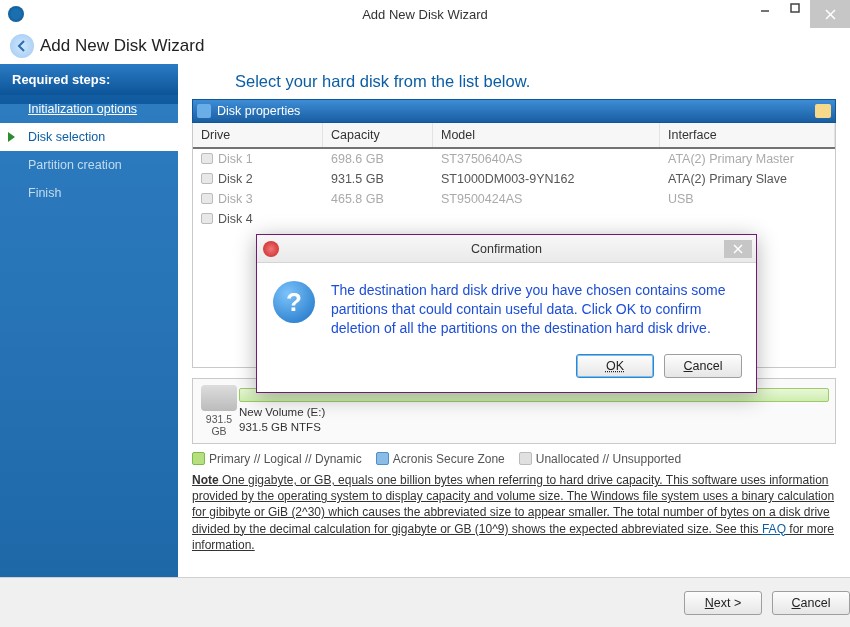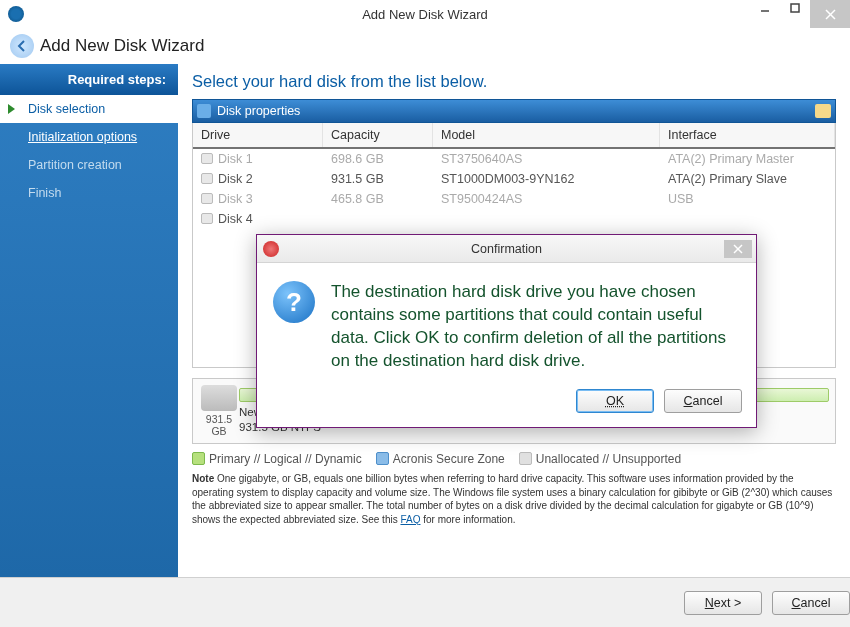--- a/index.html
+++ b/index.html
@@ -16,30 +16,30 @@
 
 
 .headerrow { height: 36px; background: #fff; display: flex; align-items: center; padding: 0 10px; }
 .headerrow .back { width: 24px; height: 24px; border-radius: 50%; background: radial-gradient(circle,#d0e8ff,#a0c8f0); display:flex;align-items:center;justify-content:center; margin-right:6px;}
 .headerrow .back svg{display:block}
 .headerrow h1 { font-size: 17px; font-weight: 400; color: #222; }
 
 
 .main { display: flex; height: 513px; background: #fff; }
 .sidebar { width: 178px; background: linear-gradient(to bottom,#1e68a8 0,#0f59a0 40px,#2d7cc0 40px,#1e68a8 100%); color: #fff; }
-.sidebar .req { background: linear-gradient(to bottom,#2a7bc4,#0d5498); padding: 8px 12px; font-size: 13px; font-weight: bold; text-align: right; }
+.sidebar .req { background: linear-gradient(to bottom,#2a7bc4,#0d5498); padding: 8px 12px; font-size: 13px; font-weight: bold; }
 .sidebar .step { padding: 7px 12px 7px 28px; font-size: 12.5px; position: relative; cursor: pointer; }
 .sidebar .step.active { background: #fff; color: #0b5ea5; }
 .sidebar .step.active::before { content:""; position:absolute; left:8px; top:50%; transform:translateY(-50%); width:0;height:0;border-top:5px solid transparent;border-bottom:5px solid transparent;border-left:7px solid #2e8b2e;}
 .sidebar .step.link { text-decoration: underline; color:#fff;}
 .sidebar .step.muted { color: #c3dbee; }
 .help-icon { position:absolute; left:10px; bottom:10px; width:20px;height:20px;border-radius:50%;background:radial-gradient(circle,#bde0ff,#4790d0);display:flex;align-items:center;justify-content:center;color:#fff;font-weight:bold;font-size:13px;}
 
 .content { flex:1; padding: 8px 14px 0 14px; display:flex; flex-direction:column; }
-.content h2 { font-size: 16.5px; font-weight: 400; color: #0b5ea5; margin-bottom: 8px; }
+.content h2 { font-size: 16.5px; font-weight: 400; color: #0b5ea5; margin-bottom: 8px; margin-left: 43px; }
 
 .disk-props-bar { background: linear-gradient(to bottom,#3d8dd6,#1a5ea2); color:#fff; font-size:12.5px; padding:4px 4px; display:flex; align-items:flex-end; border:1px solid #105596; }
 .disk-props-bar .dp-icon { width:14px;height:14px;background:#6aaee8;border-radius:2px;margin-right:6px;}
 .disk-props-bar .dp-right { margin-left:auto; width:16px;height:14px;background:#f6d98a;border-radius:2px;}
 
 .disk-table { border:1px solid #c9c9c9; border-top:none; font-size:12.5px; background:#fff; }
 .disk-table .hdr { display:flex; background:#f7f7f7; border-bottom:2px solid #737373;}
 .disk-table .hdr > div { padding:5px 8px; border-right:1px solid #e3e3e3; color:#333;}
 .disk-table .row { display:flex; color:#555;}
 .disk-table .row > div { padding:3px 8px; white-space:nowrap; overflow:hidden; }
@@ -55,38 +55,38 @@
 .sel-disk .vol { flex:1; }
 .sel-disk .vol .bar{height:14px;background:linear-gradient(to bottom,#e9f7d6,#cdeeb0);border:1px solid #9ecb68;border-radius:2px;margin-bottom:3px;}
 .sel-disk .vol .lab{font-size:11.5px;color:#333;line-height:1.25}
 
 .legend { font-size:12px; color:#555; margin-top:8px; display:flex; gap:14px; align-items:center;}
 .legend .sw{display:inline-block;width:13px;height:13px;margin-right:4px;vertical-align:-2px;border-radius:2px;}
 .sw.green{background:#b6e07d;border:1px solid #7db94c}
 .sw.blue{background:#8abce8;border:1px solid #4e8fca}
 .sw.grey{background:#e0e0e0;border:1px solid #bbb}
 
-.note { font-size:10px; color:#333; margin-top:6px; line-height:1.35; }
+.note { font-size:12px; color:#333; margin-top:6px; line-height:1.35;text-decoration:underline; }
 .note b{font-weight:bold}
 .note a{color:#0b5ea5;text-decoration:underline;cursor:pointer}
 
 
 .footer { position:absolute; bottom:0; left:0; right:0; height:50px; background:#f0f0f0; border-top:1px solid #d0d0d0; display:flex; align-items:center; justify-content:flex-end; gap:10px;}
 .btn { min-width:78px; padding:4px 14px; font-size:12.5px; background:linear-gradient(#fdfdfd,#e6e6e6); border:1px solid #9e9e9e; border-radius:3px; cursor:pointer; color:#222;}
 .btn u{text-decoration:underline}
 
 
 .modal { position:absolute; left:256px; top:215px; width:501px; background:#fff; border:1px solid #701a75; box-shadow:0 4px 20px rgba(0,0,0,.3);margin-top:19px; }
 .modal .m-title { height:28px; background:linear-gradient(#f7f7f7,#eaeaea); display:flex; align-items:center; position:relative; border-bottom:1px solid #d4d4d4;}
 .modal .m-title .m-icon{width:16px;height:16px;margin-left:6px;background:radial-gradient(circle,#e77,#c22);border-radius:50%;position:relative}
 .modal .m-title .m-text{position:absolute;left:50%;transform:translateX(-50%);font-size:12.5px;color:#333}
 .modal .m-title .m-close{margin-left:auto;width:28px;height:18px;background:#c6c6c6;margin-right:4px;display:flex;align-items:center;justify-content:center;cursor:pointer}
 .modal .m-body{display:flex;padding:18px 20px 10px 16px}
 .modal .q-icon{width:42px;height:42px;border-radius:50%;background:radial-gradient(circle at 35% 30%,#7cc3fb,#1a71c4);display:flex;align-items:center;justify-content:center;color:#fff;font-size:26px;font-weight:bold;margin-right:16px;flex-shrink:0}
-.modal .m-msg{font-size:17px;color:#14532d;line-height:1.35}
+.modal .m-msg{font-size:14px;color:#1d4ed8;line-height:1.35}
 .modal .m-foot{display:flex;justify-content:flex-end;gap:10px;padding:6px 14px 14px}
 .modal .btn.primary{border:1px solid #2f87d0; box-shadow:0 0 0 1px #7abdf3 inset}
 </style>
 </head>
 <body>
 
 <div class="titlebar">
   <div class="app-icon"></div>
   <div class="title">Add New Disk Wizard</div>
   <div class="win-controls">
@@ -114,22 +114,22 @@
     <svg width="14" height="14">
         <path d="M9 2 L4 7 L9 12" fill="none" stroke="#2a6db0" stroke-width="2"></path>
       </svg>
   </div>
   <h1>Add New Disk Wizard</h1>
 </div>
 
 <div class="main">
   <div class="sidebar">
     <div class="req">Required steps:</div>
+    <div class="step link"><span>Initialization options</span></div>
     <div class="step active"><span>Disk selection</span></div>
-    <div class="step link"><span>Initialization options</span></div>
     <div class="step muted"><span>Partition creation</span></div>
     <div class="step muted"><span>Finish</span></div>
   </div>
 
   <div class="content">
     <h2>Select your hard disk from the list below.</h2>
 
     <div class="disk-props-bar">
       <span class="dp-icon"></span>
       <span>Disk properties</span>

